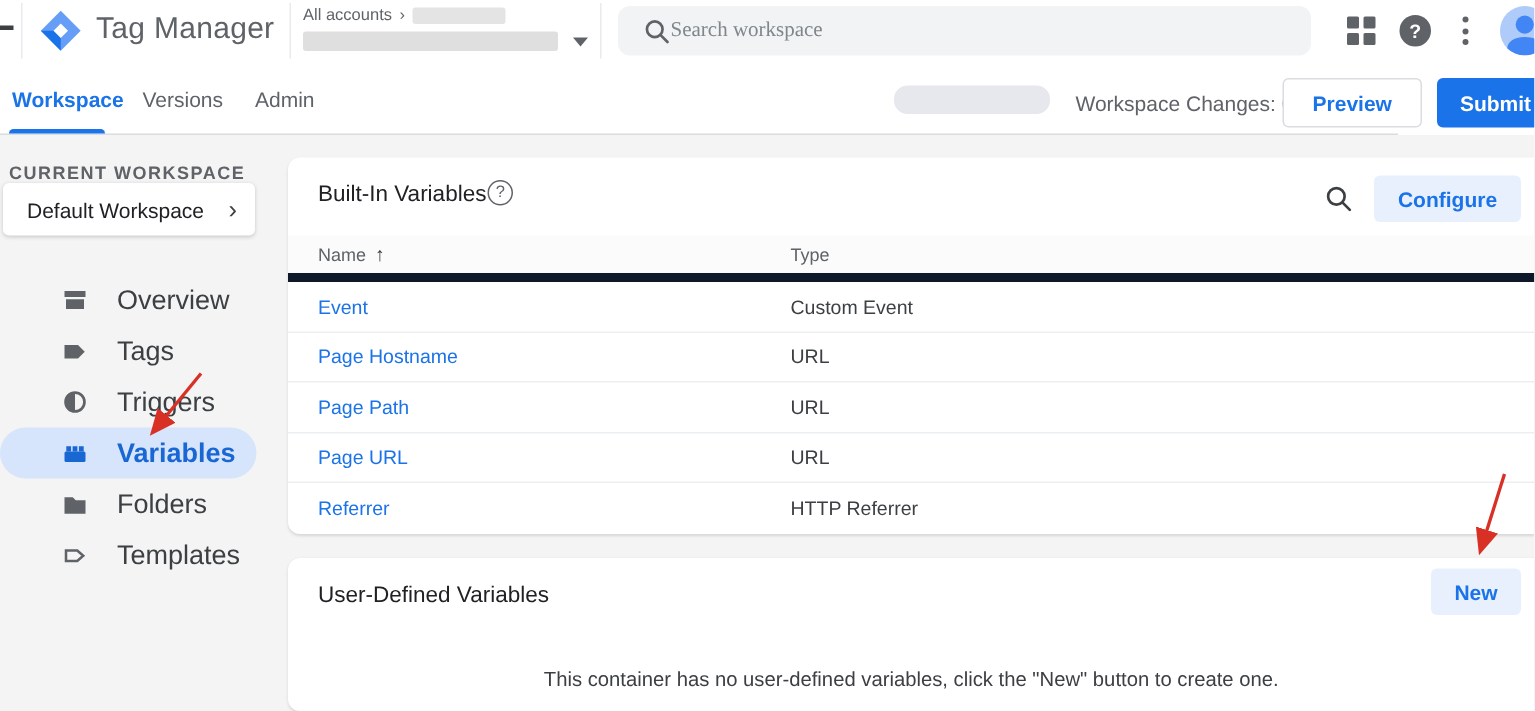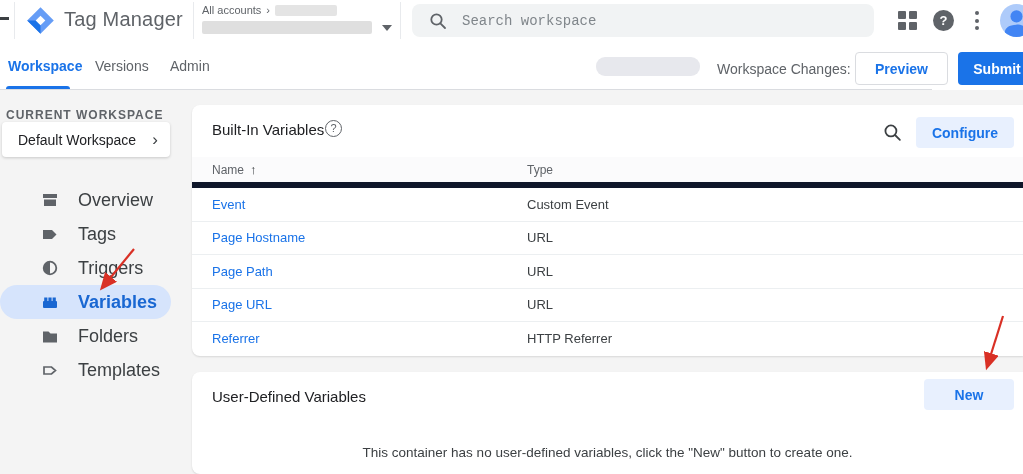--- a/index.html
+++ b/index.html
@@ -13,21 +13,21 @@
   .logo { position:absolute; left:26px; top:6px; width:29px; height:29px; }
   .app-title { position:absolute; left:64px; top:8px; font-size:20px; color:#5f6368; letter-spacing:.2px; }
   .breadcrumb { position:absolute; left:202px; top:4px; }
   .bc-top { display:flex; align-items:center; gap:5px; font-size:11px; color:#5f6368; }
   .blur-sm { width:62px; height:11px; background:#e4e4e4; border-radius:2px; }
   .bc-bottom { margin-top:5px; display:flex; align-items:center; gap:10px; }
   .blur-lg { width:170px; height:13px; background:#dfdfdf; border-radius:2px; }
   .caret-down { width:0; height:0; border-left:5px solid transparent; border-right:5px solid transparent; border-top:6px solid #5f6368; }
   .search-bar { position:absolute; left:412px; top:4px; width:462px; height:33px; background:#f1f3f4; border-radius:8px; display:flex; align-items:center; padding-left:17px; }
   .search-bar svg { flex:0 0 auto; }
-  .search-bar input { border:none; background:transparent; outline:none; margin-left:15px; font-size:14px; color:#3c4043; width:320px; font-family:Liberation Mono, monospace; }
+  .search-bar input { border:none; background:transparent; outline:none; font-size:14px; color:#3c4043; width:320px; font-family:Liberation Serif, serif; }
   .search-bar input::placeholder { color:#80868b; }
   .apps-grid { position:absolute; left:898px; top:11px; width:19px; height:19px; display:grid; grid-template-columns:8px 8px; grid-template-rows:8px 8px; gap:3px; cursor:pointer; }
   .apps-grid span { background:#5f6368; border-radius:1px; }
   .help-btn { position:absolute; left:933px; top:10px; width:21px; height:21px; border-radius:50%; background:#5f6368; color:#fff; font-size:13px; font-weight:bold; text-align:center; line-height:21px; cursor:pointer; }
   .kebab { position:absolute; left:975px; top:11px; width:4px; height:19px; display:flex; flex-direction:column; justify-content:space-between; cursor:pointer; }
   .kebab span { width:4px; height:4px; background:#5f6368; border-radius:50%; }
   .avatar { position:absolute; left:1000px; top:4px; width:33px; height:33px; border-radius:50%; background:#aecbfa; overflow:hidden; cursor:pointer; }
 
   
   .tabbar { position:absolute; left:0; top:41px; width:932px; height:49px; background:#fff; border-bottom:1px solid #dadce0; }
@@ -62,21 +62,21 @@
   .card-search { position:absolute; right:121px; top:18px; cursor:pointer; }
   .btn-configure { position:absolute; right:9px; top:12px; width:98px; height:31px; background:#e8f0fe; color:#1a73e8; }
   .thead { position:absolute; left:0; top:52px; width:100%; height:31px; background:#fbfbfc; border-bottom:6px solid #0f172a; display:flex; align-items:center; font-size:12px; color:#5f6368; }
   .tbody { position:absolute; left:0; top:83px; width:100%; }
   .trow { height:33.5px; display:flex; align-items:center; border-bottom:1px solid #eceff1; font-size:13px; }
   .trow:last-child { border-bottom:none; }
   .col-name { padding-left:20px; width:335px; display:flex; align-items:center; gap:6px; }
   .col-type { color:#3c4043; }
   .row-link { color:#1a73e8; text-decoration:none; cursor:pointer; }
   .sort-arrow { font-size:13px; color:#3c4043; }
-  .btn-new { position:absolute; right:9px; top:7px; width:90px; height:31px; background:#e8f0fe; color:#1a73e8; }
+  .btn-new { position:absolute; right:9px; top:7px; width:60px; height:31px; background:#e8f0fe; color:#1a73e8; }
   .empty-msg { position:absolute; left:0; top:73px; width:100%; text-align:center; font-size:13.5px; color:#3c4043; }
 
   
   .annotations { position:absolute; left:0; top:0; width:1023px; height:474px; pointer-events:none; z-index:20; }
 </style>
 </head>
 <body>
 
 <div class="screen">
 

